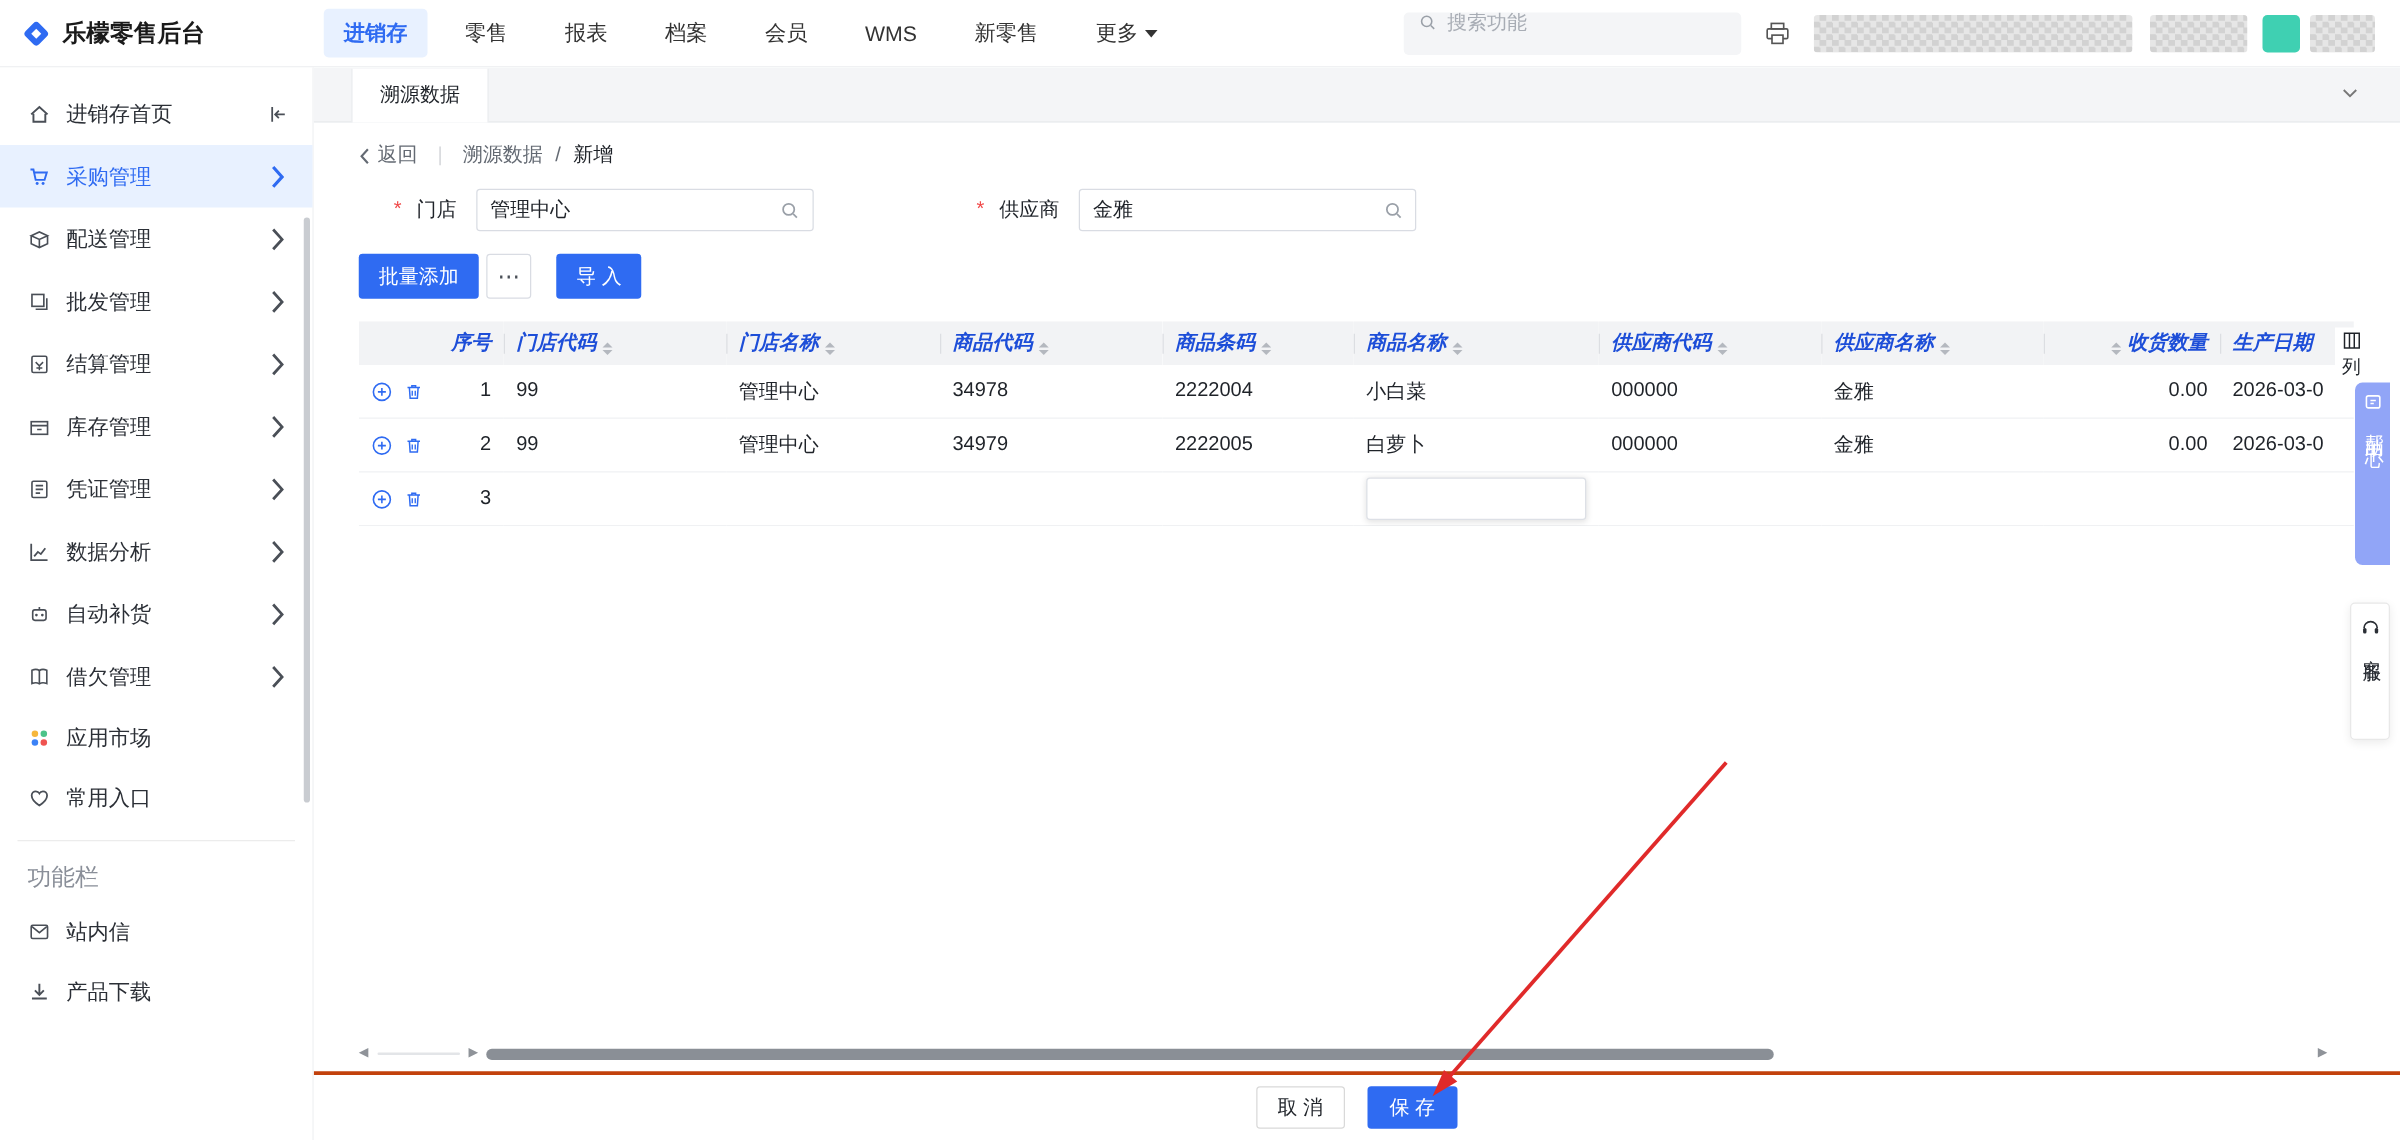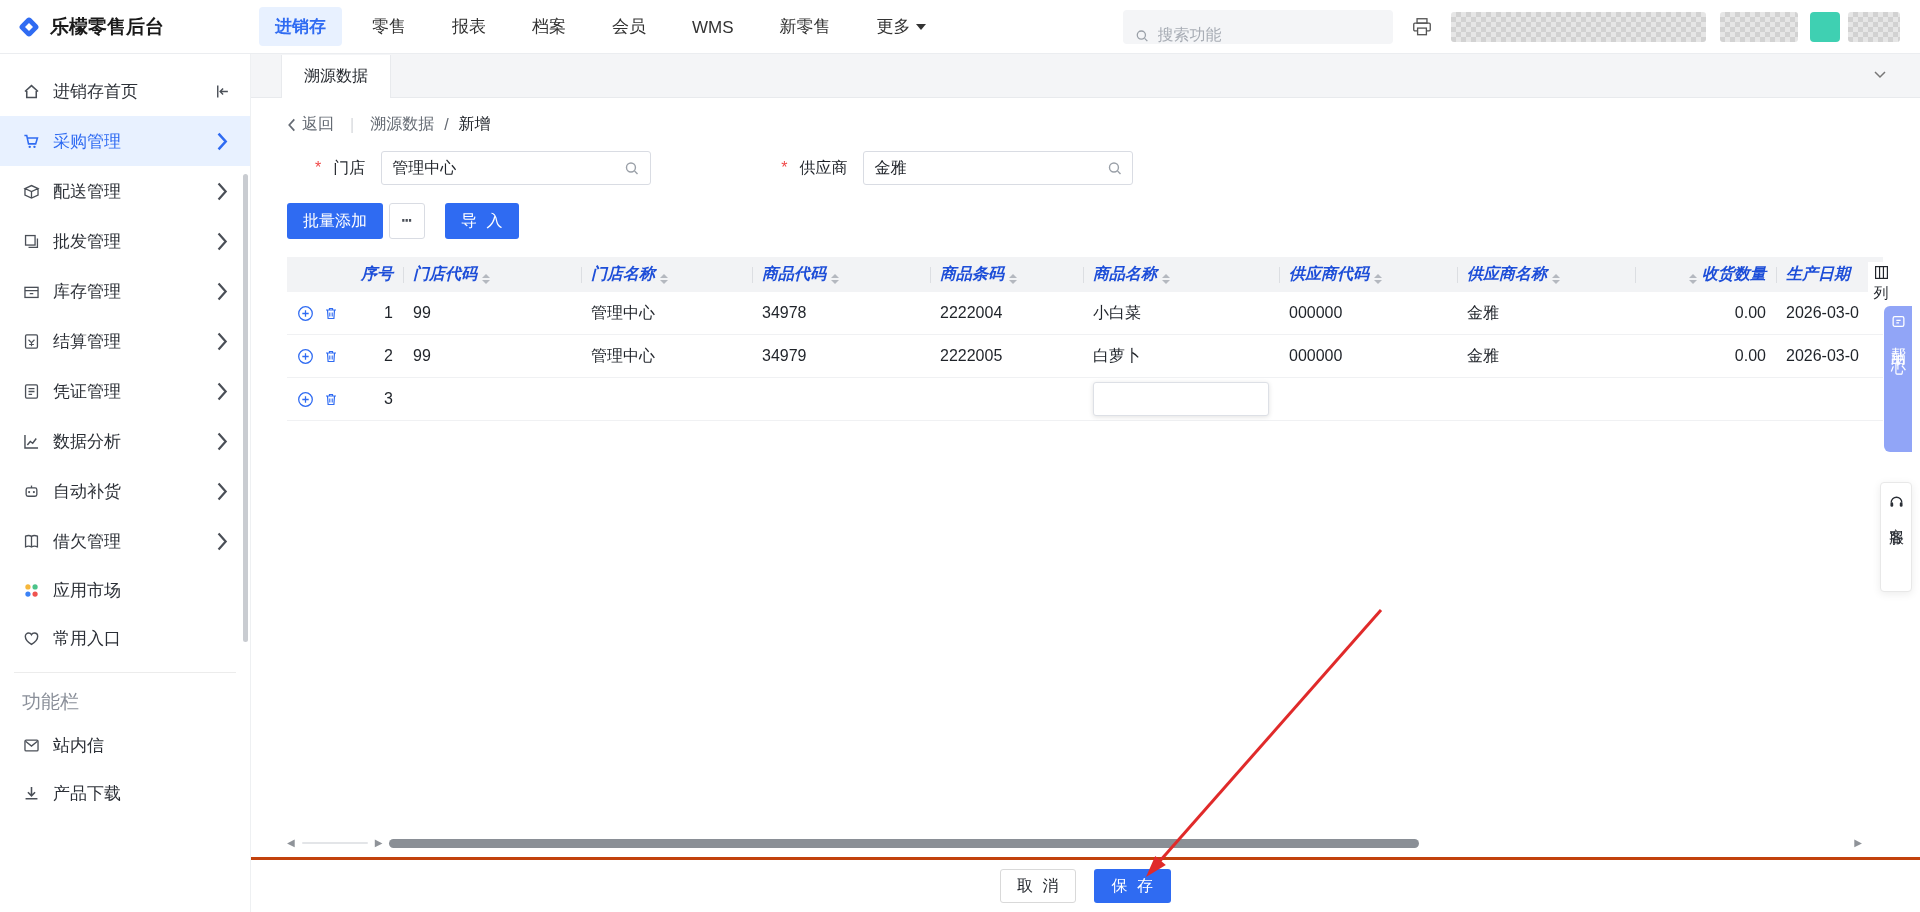--- a/index.html
+++ b/index.html
@@ -9,21 +9,21 @@
 
   
   .topbar{height:54px;display:flex;align-items:center;padding:0 20px 0 16px;
     border-bottom:1px solid #ebedf0;background:#fff;}
   .logo{display:flex;align-items:center;gap:8px;width:235px;flex:0 0 auto;}
   .logo-text{font-size:19px;font-weight:700;color:#1a1a1a;}
   .nav{display:flex;align-items:flex-end;gap:14px;margin-left:8px;}
   .nav-item{padding:8px 16px;font-size:17px;color:#333;border-radius:4px;cursor:pointer;white-space:nowrap;display:flex;align-items:center;gap:5px;}
   .nav-item.active{background:var(--primaryBg,#e8f1ff);color:var(--primary,#2f6bf2);font-weight:600;}
   .caret-down{width:0;height:0;border-left:5px solid transparent;border-right:5px solid transparent;border-top:6px solid #333;}
-  .search-box{margin-left:auto;display:flex;align-items:flex-end;gap:8px;width:270px;height:34px;
+  .search-box{margin-left:auto;display:flex;align-items:flex-start;gap:8px;width:270px;height:34px;
     background:#f4f5f7;border-radius:4px;padding:0 12px;}
   .search-box input{border:none;outline:none;background:transparent;font-size:16px;color:#333;width:100%;}
   .search-box input::placeholder{color:#a8adb5;}
   .print-btn{margin-left:18px;display:flex;align-items:center;}
   .mosaic{height:30px;border-radius:3px;
     background:repeating-conic-gradient(#d2d2d2 0% 25%,#e6e6e6 0% 50%) 0 0/10px 10px;}
   .m1{width:255px;margin-left:18px;}
   .m2{width:78px;margin-left:14px;}
   .teal{width:30px;height:30px;border-radius:4px;background:var(--tealAvatar,#3fd0b2);margin-left:12px;}
   .m3{width:52px;margin-left:8px;}
@@ -60,21 +60,21 @@
   .form-row{display:flex;align-items:center;margin:16px 0 0 64px;gap:10px;}
   .req{color:var(--danger,#f04848);margin-right:2px;font-size:16px;}
   .f-label{font-size:16px;color:#1f2329;}
   .f-input{display:flex;align-items:center;width:270px;height:34px;border:1px solid #d9dce3;border-radius:3px;
     padding:0 10px;margin-left:6px;background:#fff;}
   .f-input input{border:none;outline:none;font-size:16px;color:#1f2329;width:100%;}
   .f-gap{width:110px;}
 
   .toolbar{display:flex;align-items:center;margin:18px 0 0 36px;gap:6px;}
   .btn{height:36px;border-radius:3px;border:none;font-size:16px;cursor:pointer;
-    font-family:Liberation Mono, monospace;}
+    font-family:Liberation Sans, sans-serif;}
   .btn-primary{background:var(--primary,#2f6bf2);color:#fff;padding:0 16px;}
   .btn-more{width:36px;background:#fff;border:1px solid #d9dce3;color:#4a4f57;font-size:18px;line-height:1;}
   .btn-import{margin-left:14px;}
 
   .table-wrap{margin:18px 0 0 36px;width:1596px;overflow:hidden;}
   table{border-collapse:collapse;table-layout:fixed;width:1634px;font-size:16px;}
   thead th{background:var(--headerBg,#f2f3f5);height:35px;font-weight:700;color:#1d4ed8;
     text-align:left;padding:0 10px;position:relative;white-space:nowrap;font-style:italic;}
   thead th + th::before{content:"";position:absolute;left:0;top:50%;transform:translateY(-50%);
     width:1px;height:16px;background:#dcdee2;}
@@ -222,36 +222,36 @@
           </svg>
         <span>批发管理</span>
         <span class="side-chev">
             <svg width="8" height="13" viewBox="0 0 8 12">
               <path d="m1.5 1 4.5 5-4.5 5" fill="none" stroke="currentColor" stroke-width="1.4"></path>
             </svg>
           </span>
       </div>
       <div class="side-item">
         <svg viewBox="0 0 16 16">
+            <rect x="3" y="2.5" width="10" height="11" rx="1" fill="none" stroke="currentColor" stroke-width="1.1"></rect>
+            <path d="M5.5 6.5 8 9l2.5-2.5M8 9v3M6 10.5h4" fill="none" stroke="currentColor" stroke-width="1"></path>
+          </svg>
+        <span>结算管理</span>
+        <span class="side-chev">
+            <svg width="8" height="13" viewBox="0 0 8 12">
+              <path d="m1.5 1 4.5 5-4.5 5" fill="none" stroke="currentColor" stroke-width="1.4"></path>
+            </svg>
+          </span>
+      </div>
+      <div class="side-item">
+        <svg viewBox="0 0 16 16">
             <rect x="2.5" y="4.5" width="11" height="8.5" fill="none" stroke="currentColor" stroke-width="1.1"></rect>
             <path d="M2.5 7.2h11M6.5 9.8h3" stroke="currentColor" stroke-width="1.1"></path>
           </svg>
         <span>库存管理</span>
-        <span class="side-chev">
-            <svg width="8" height="13" viewBox="0 0 8 12">
-              <path d="m1.5 1 4.5 5-4.5 5" fill="none" stroke="currentColor" stroke-width="1.4"></path>
-            </svg>
-          </span>
-      </div>
-      <div class="side-item">
-        <svg viewBox="0 0 16 16">
-            <rect x="3" y="2.5" width="10" height="11" rx="1" fill="none" stroke="currentColor" stroke-width="1.1"></rect>
-            <path d="M5.5 6.5 8 9l2.5-2.5M8 9v3M6 10.5h4" fill="none" stroke="currentColor" stroke-width="1"></path>
-          </svg>
-        <span>结算管理</span>
         <span class="side-chev">
             <svg width="8" height="13" viewBox="0 0 8 12">
               <path d="m1.5 1 4.5 5-4.5 5" fill="none" stroke="currentColor" stroke-width="1.4"></path>
             </svg>
           </span>
       </div>
       <div class="side-item">
         <svg viewBox="0 0 16 16">
             <rect x="3" y="2.5" width="10" height="11" rx="1" fill="none" stroke="currentColor" stroke-width="1.1"></rect>
             <path d="M5.5 5.5h5M5.5 8h5M5.5 10.5h3" stroke="currentColor" stroke-width="1.1"></path>

